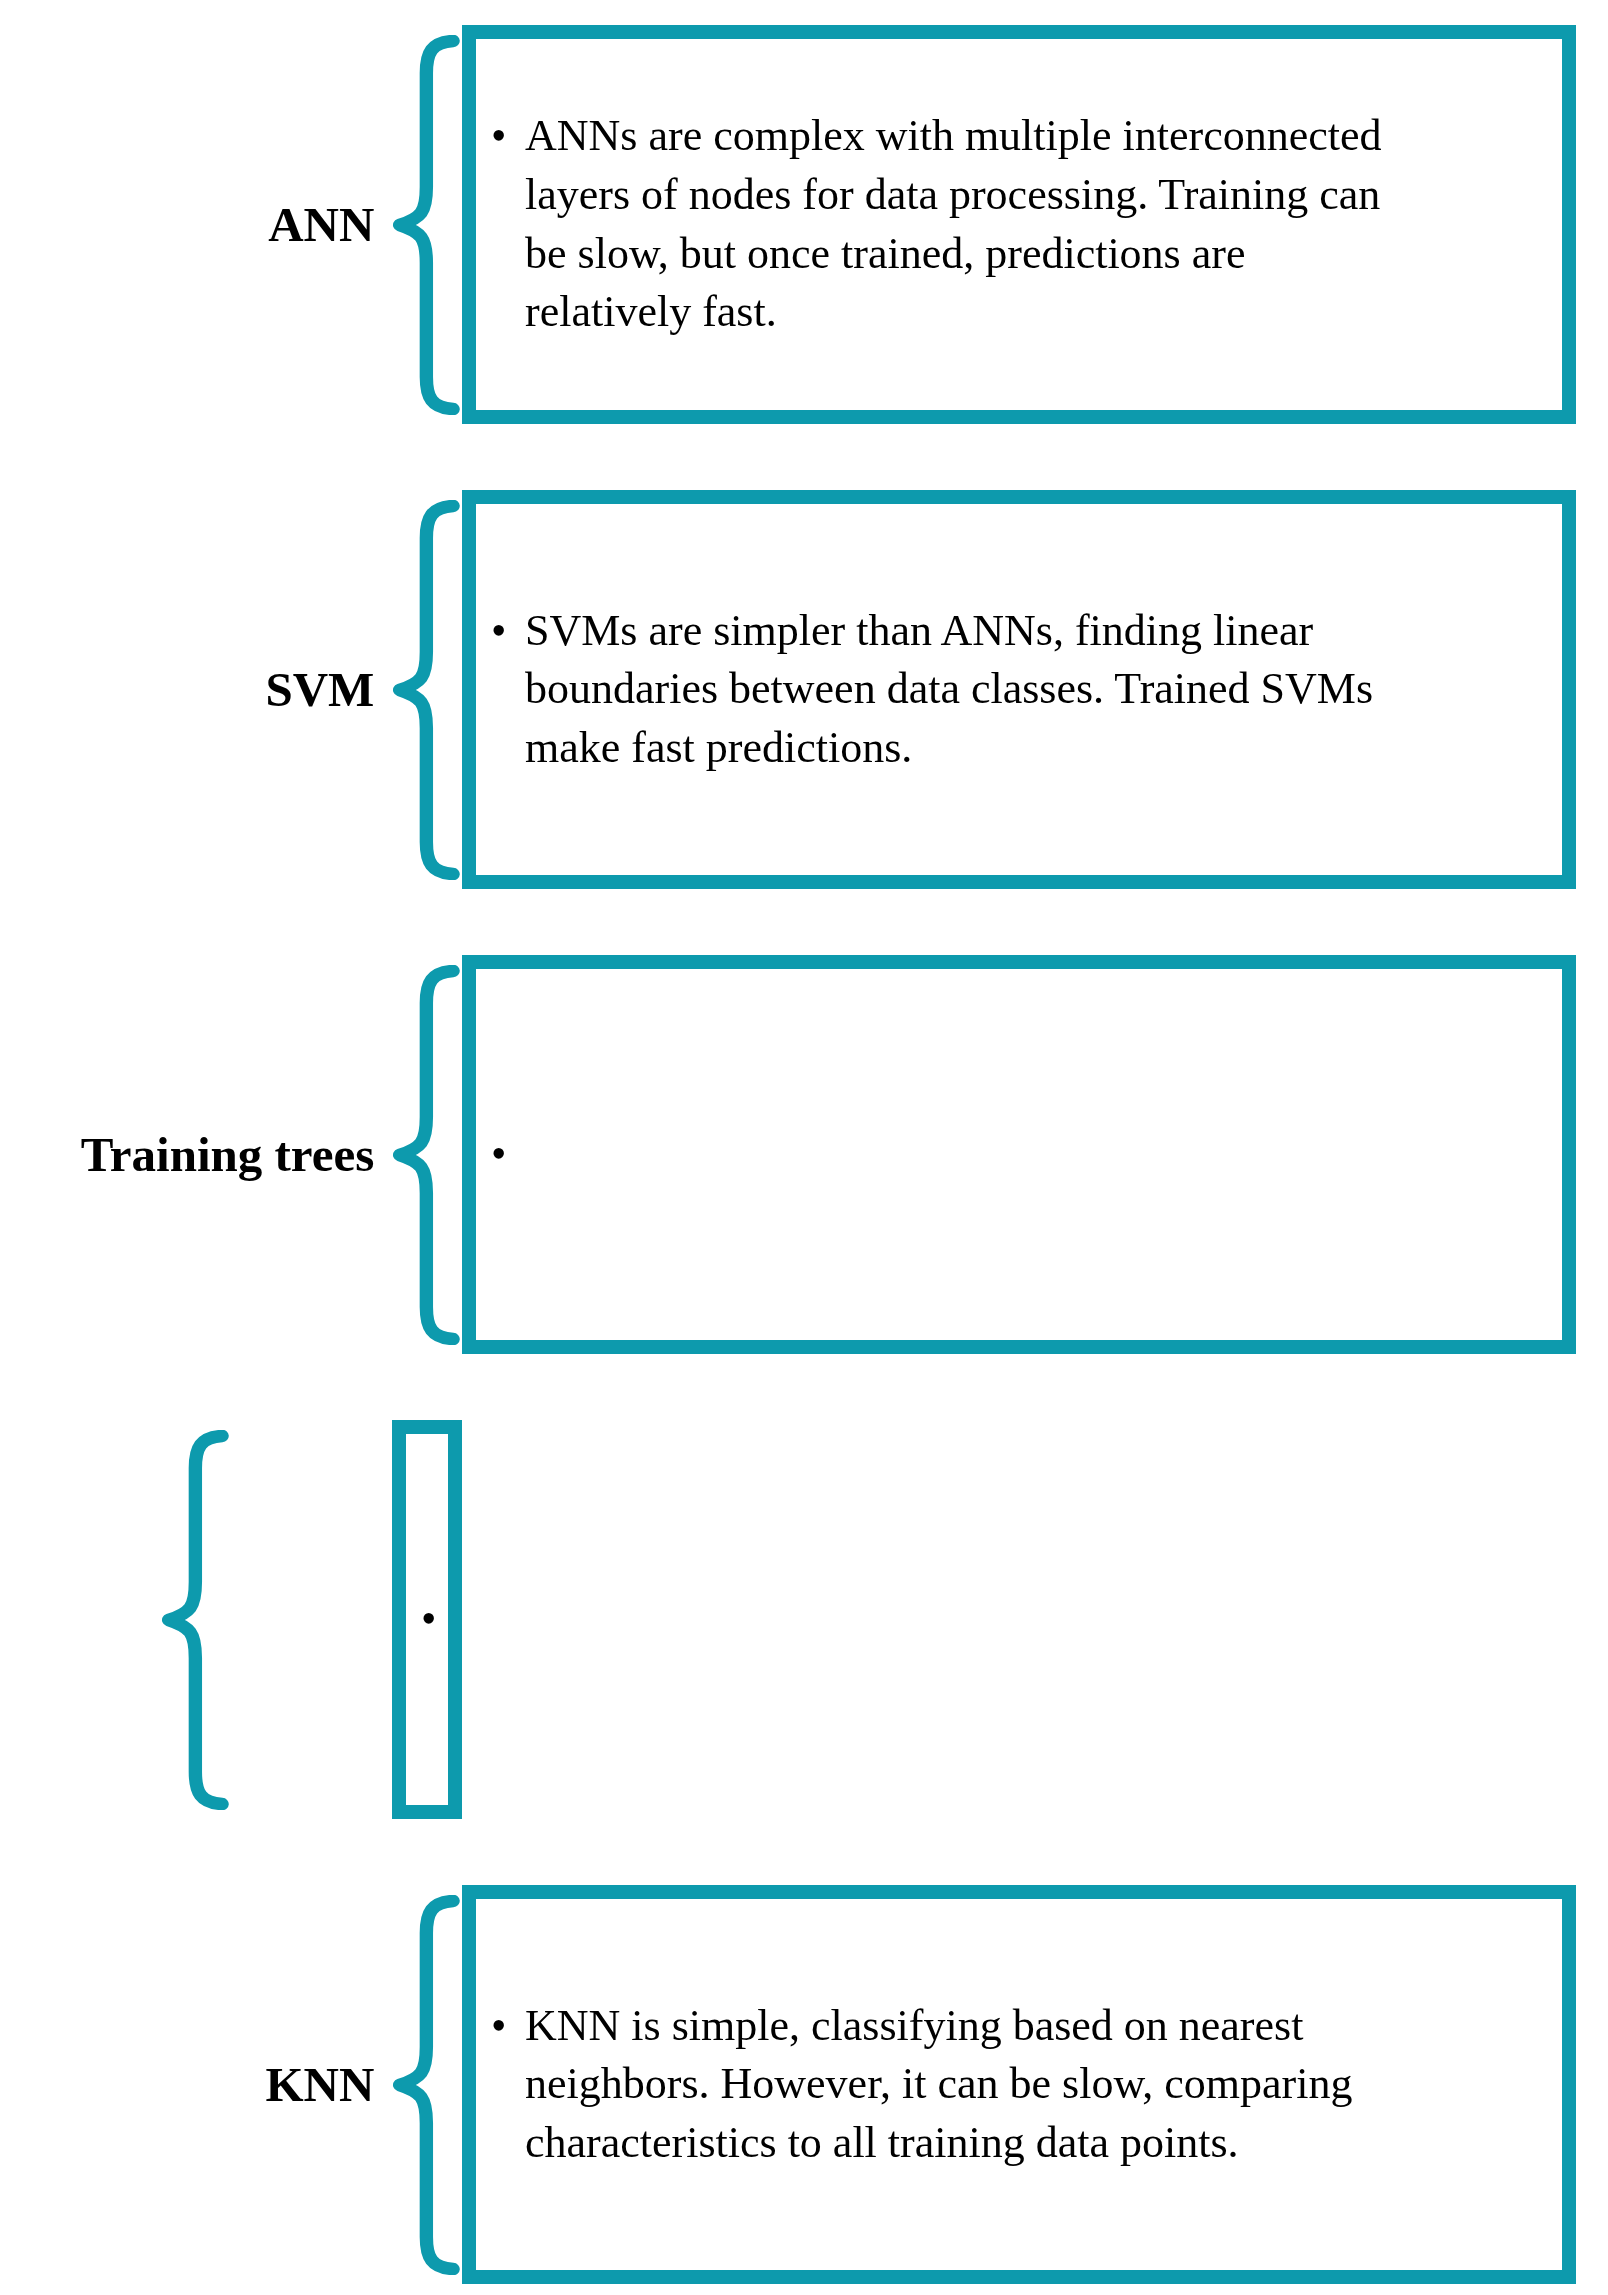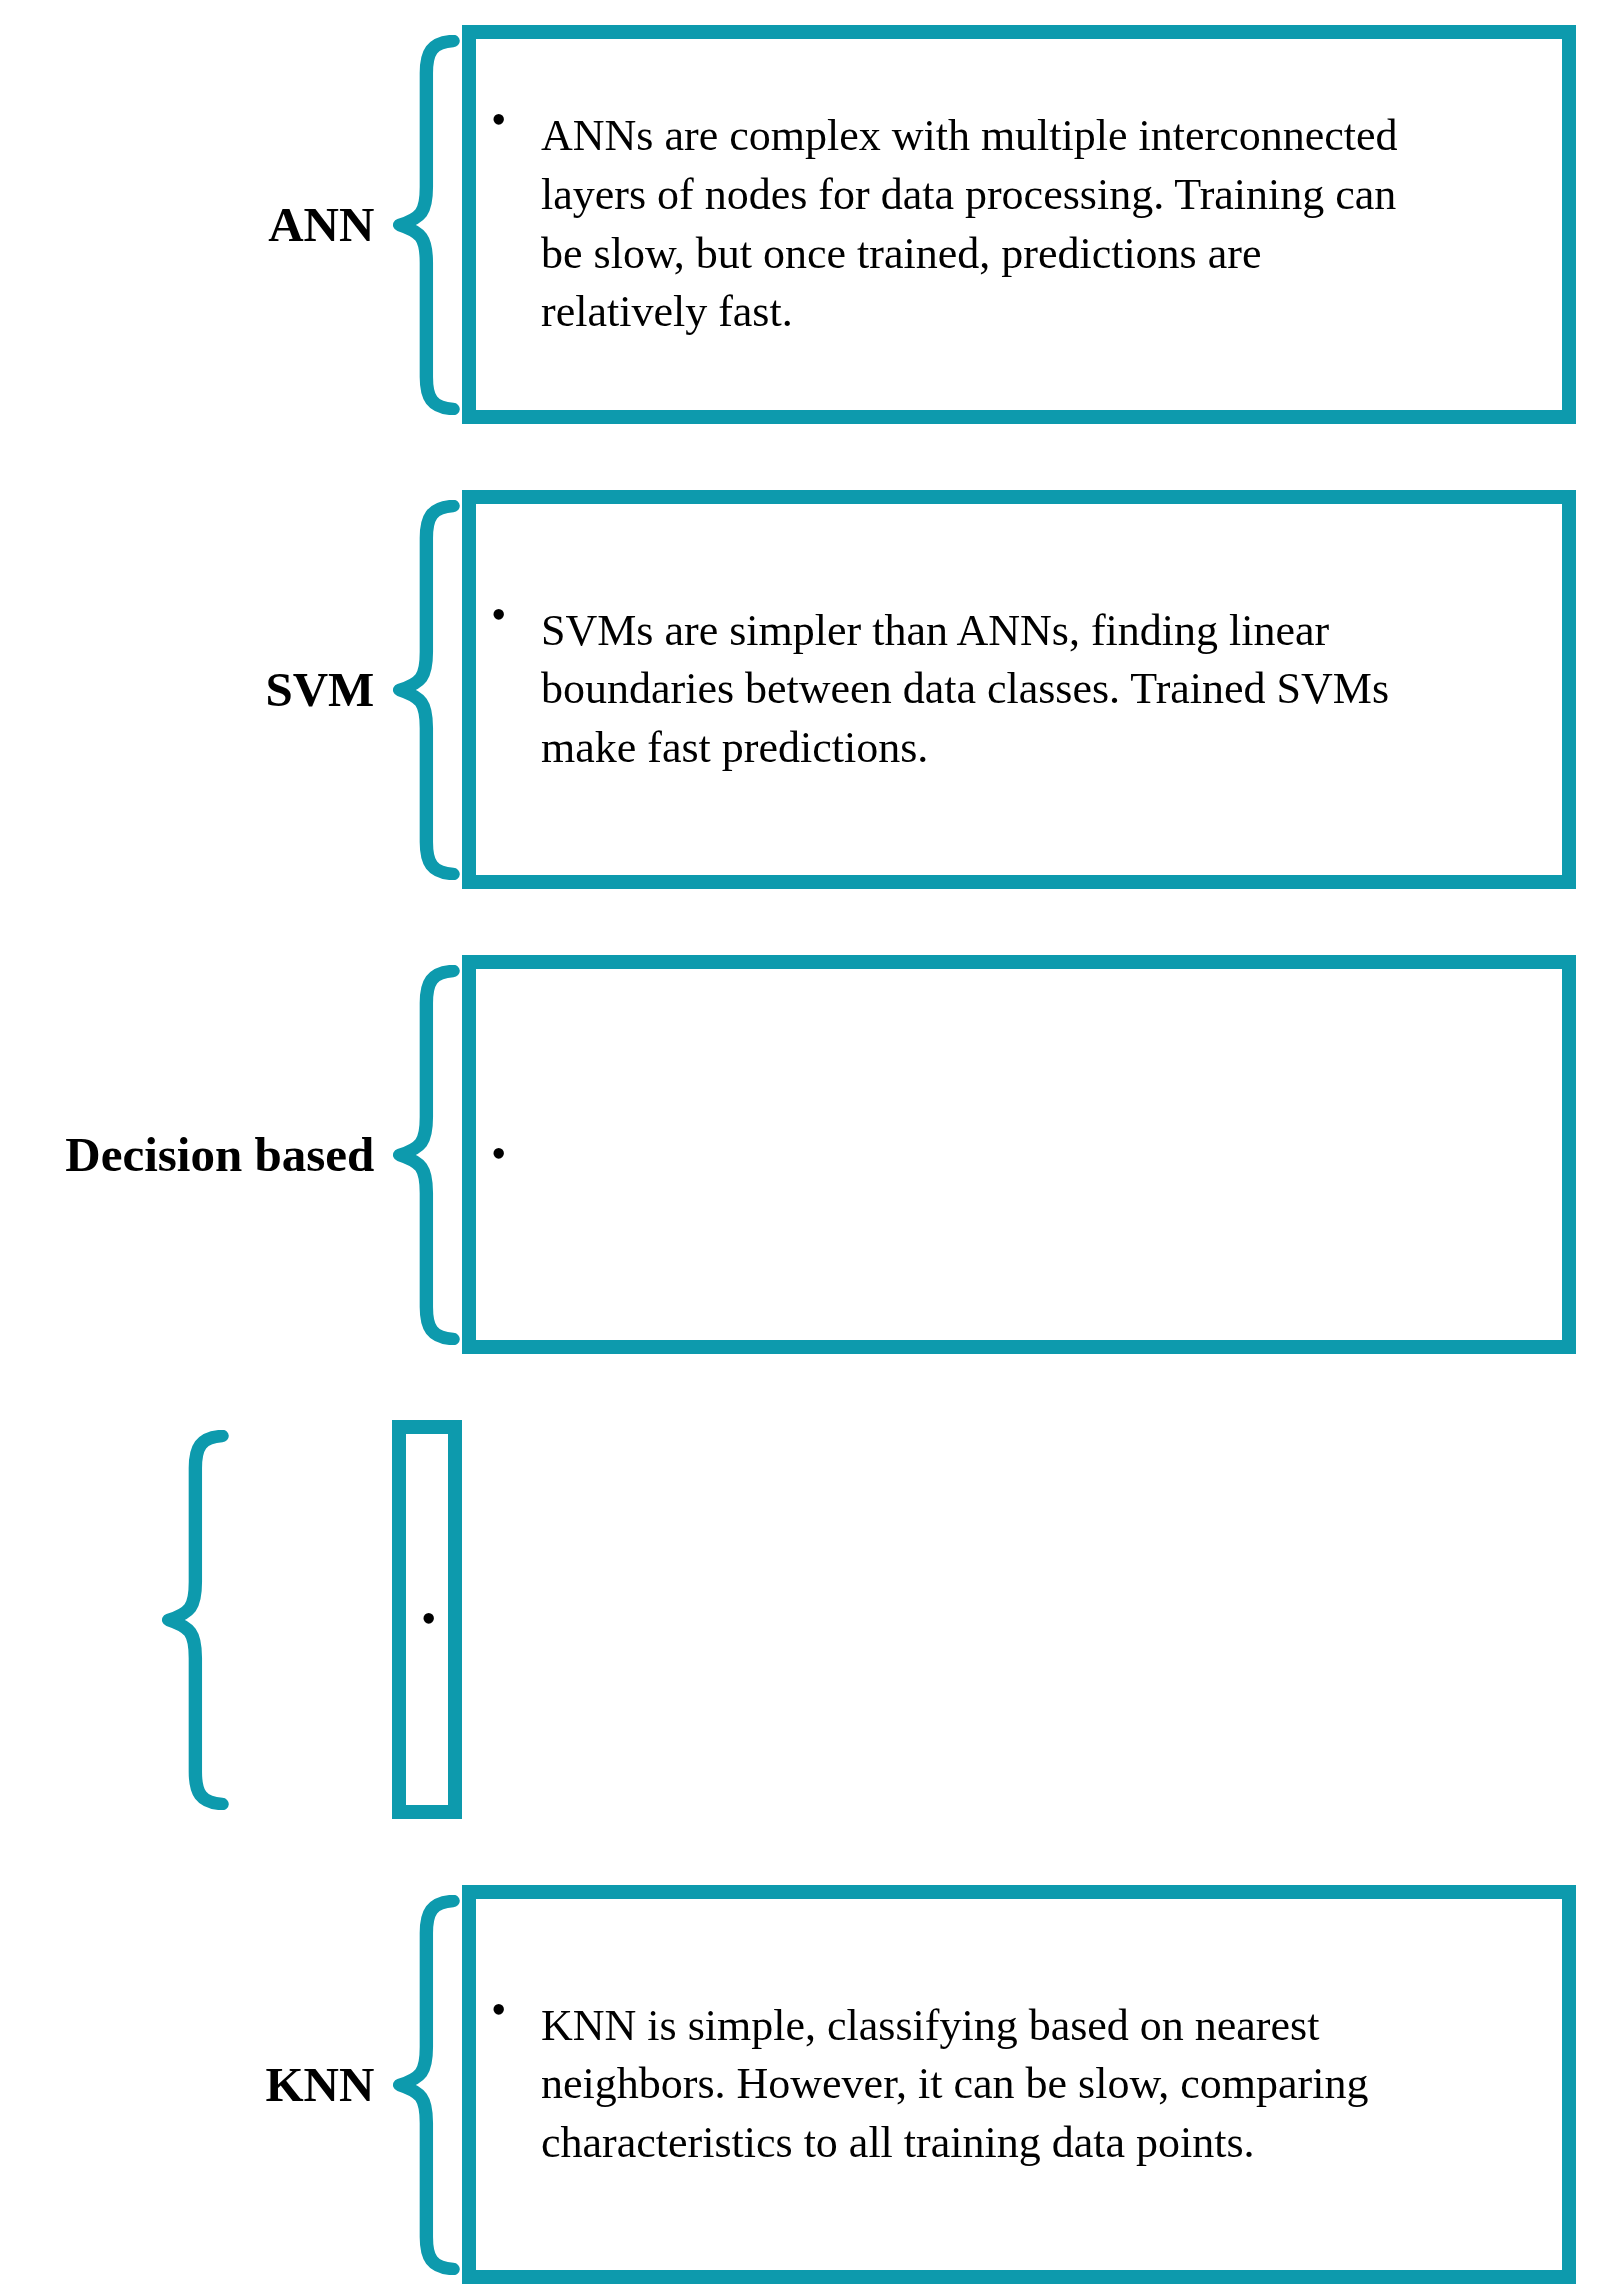--- a/index.html
+++ b/index.html
@@ -66,21 +66,21 @@
     align-items: flex-start;
     padding: 6.3px 6.3px 6.3px 15px;
   }
   .bullet {
     flex: 0 0 34px;
     width: 34px;
     font-size: 44px;
     line-height: 1.33;
   }
   .text {
-    margin: 16px;
+    margin: 0;
     font-size: 44px;
     line-height: 1.33;
     white-space: pre-line;
   }
 </style>
 </head>
 <body style="--accent: #0d9aad; background: rgb(255, 255, 255); color: rgb(0, 0, 0);">
 
 <div class="diagram">
 
@@ -113,21 +113,21 @@
       <div class="bullet-item">
         <span class="bullet">•</span>
         <p class="text">SVMs are simpler than ANNs, finding linear
 boundaries between data classes. Trained SVMs
 make fast predictions.</p>
       </div>
     </div>
   </section>
 
   <section class="row">
-    <div class="label">Decision based</div>
+    <div class="label">Training trees</div>
     <div class="brace-cell">
       <svg viewBox="0 0 110 640" preserveAspectRatio="none">
         <path class="brace-path" d="M 96,10 C 62,12 54,30 54,64 L 54,256 C 54,298 46,308 12,320 C 46,332 54,342 54,384 L 54,576 C 54,610 62,628 96,630"></path>
       </svg>
     </div>
     <div class="box">
       <div class="bullet-item">
         <span class="bullet">•</span>
       </div>
     </div>

